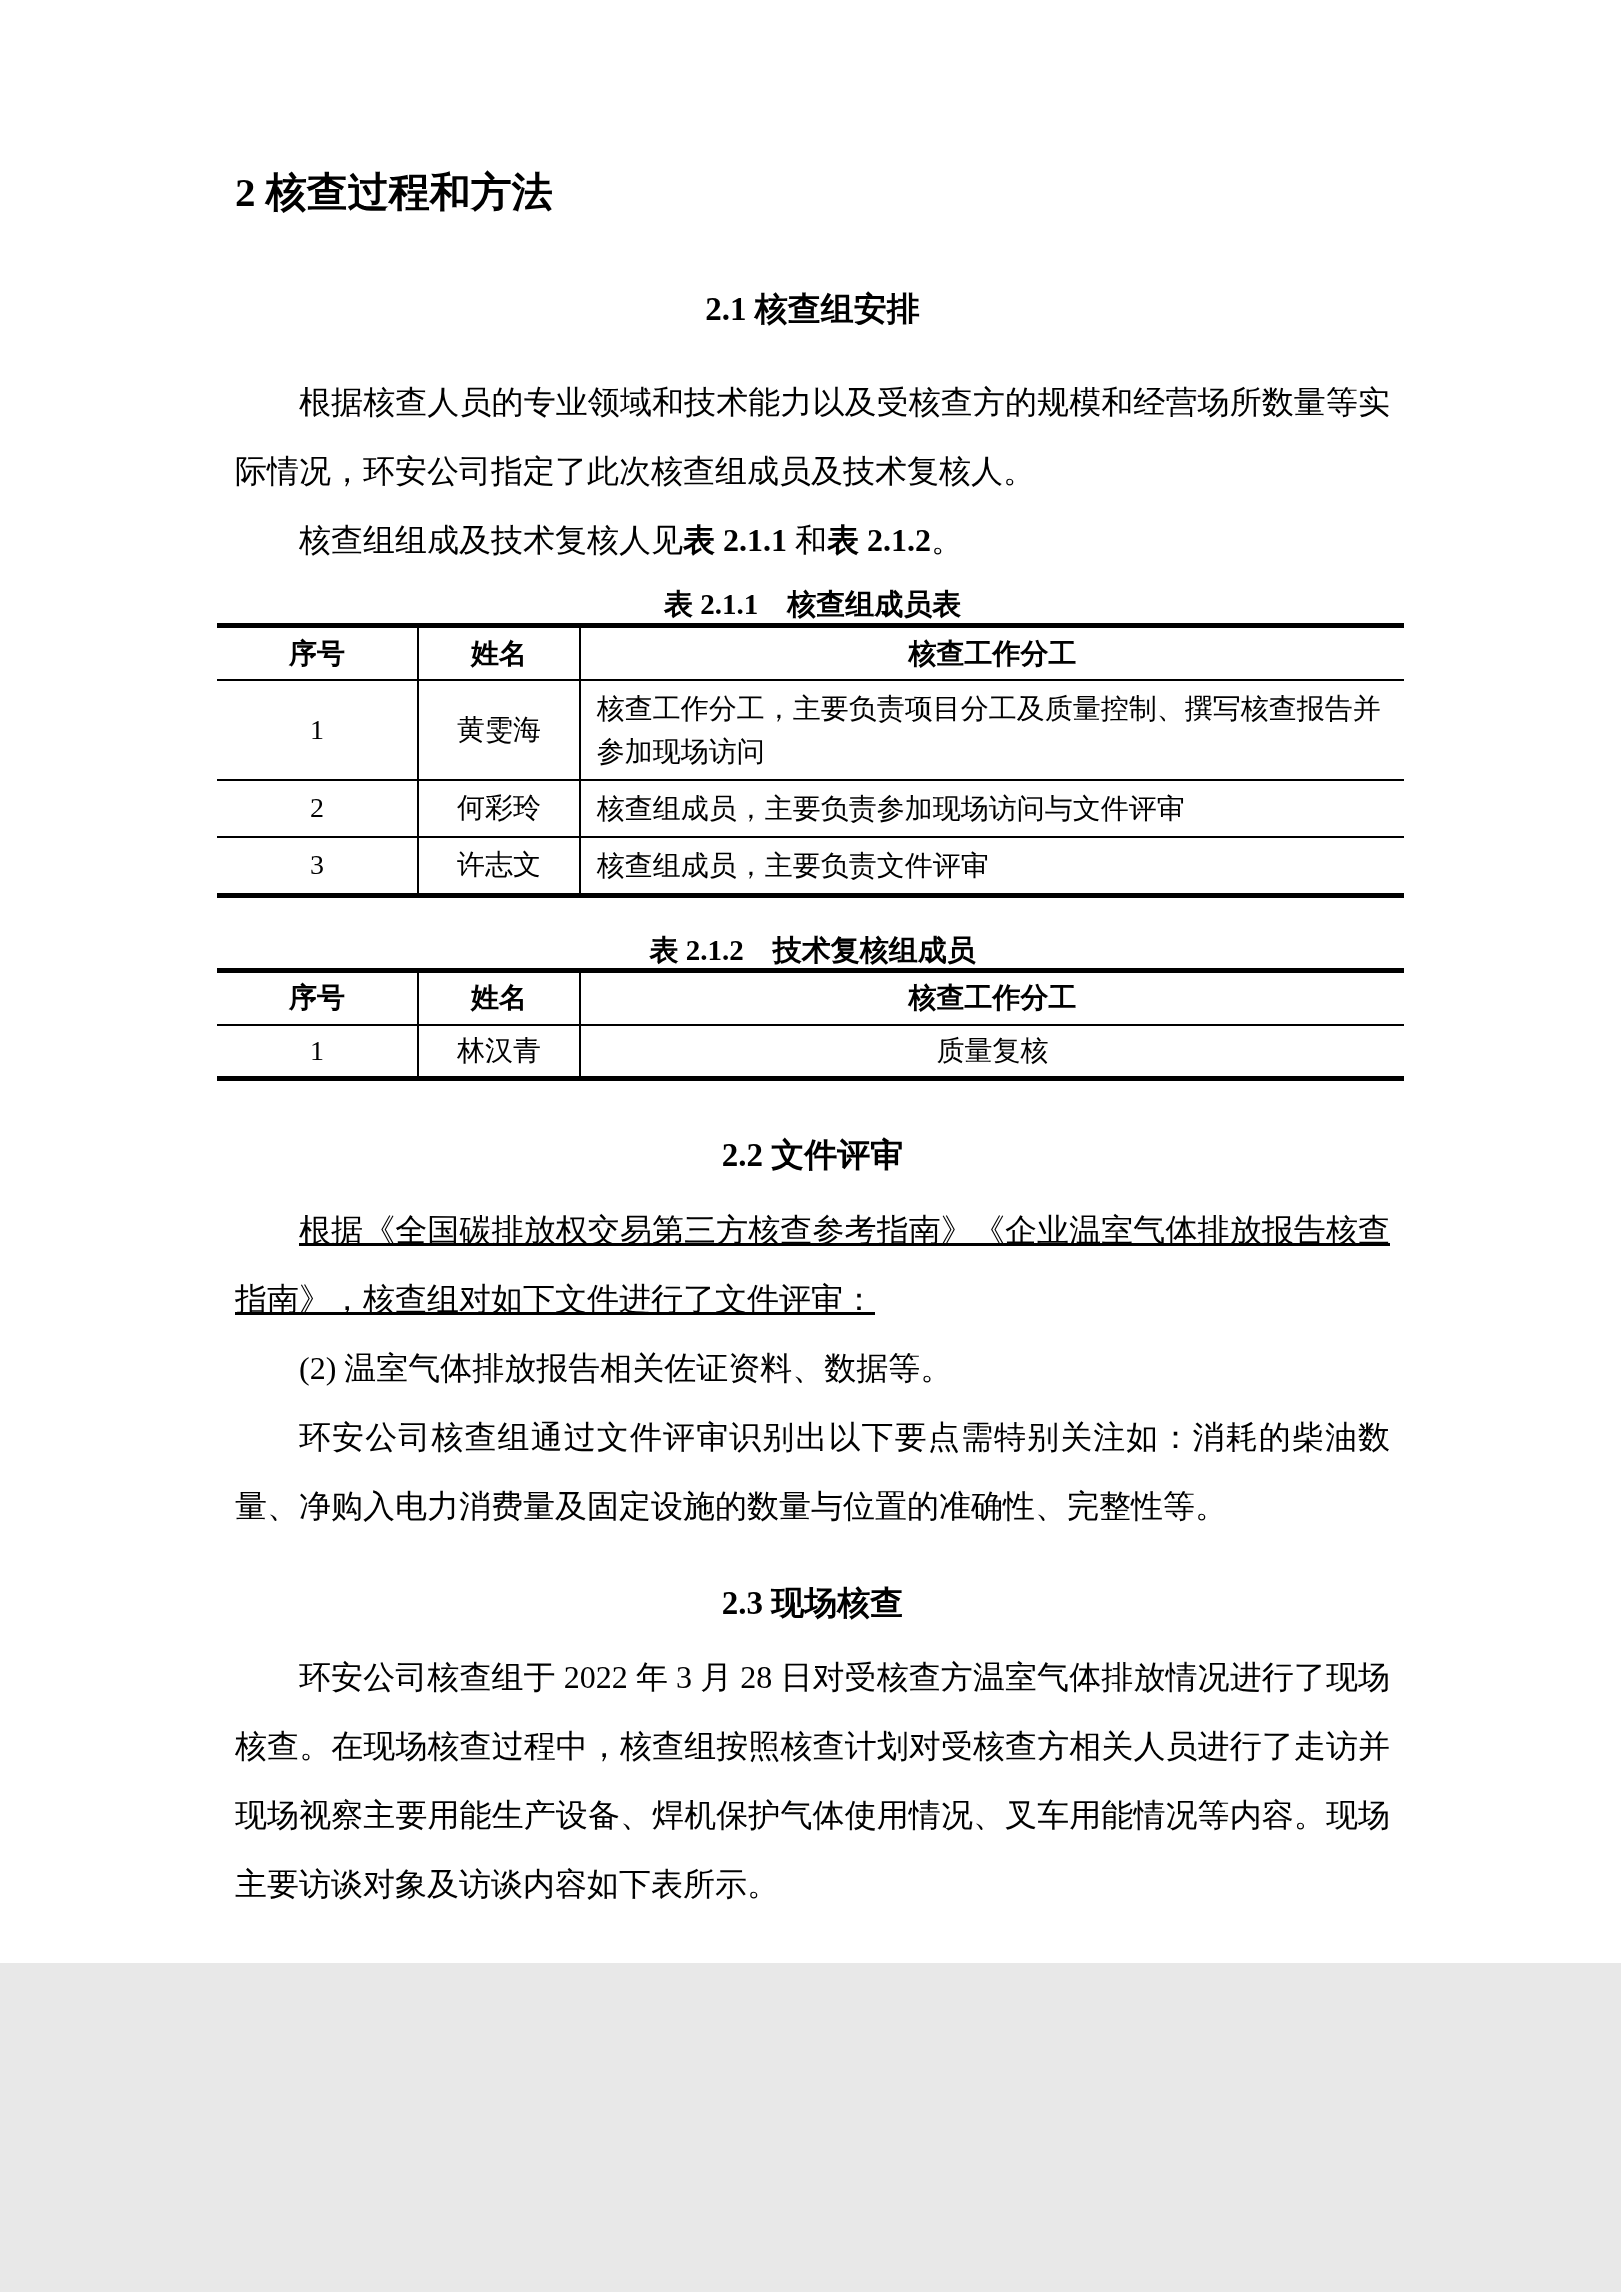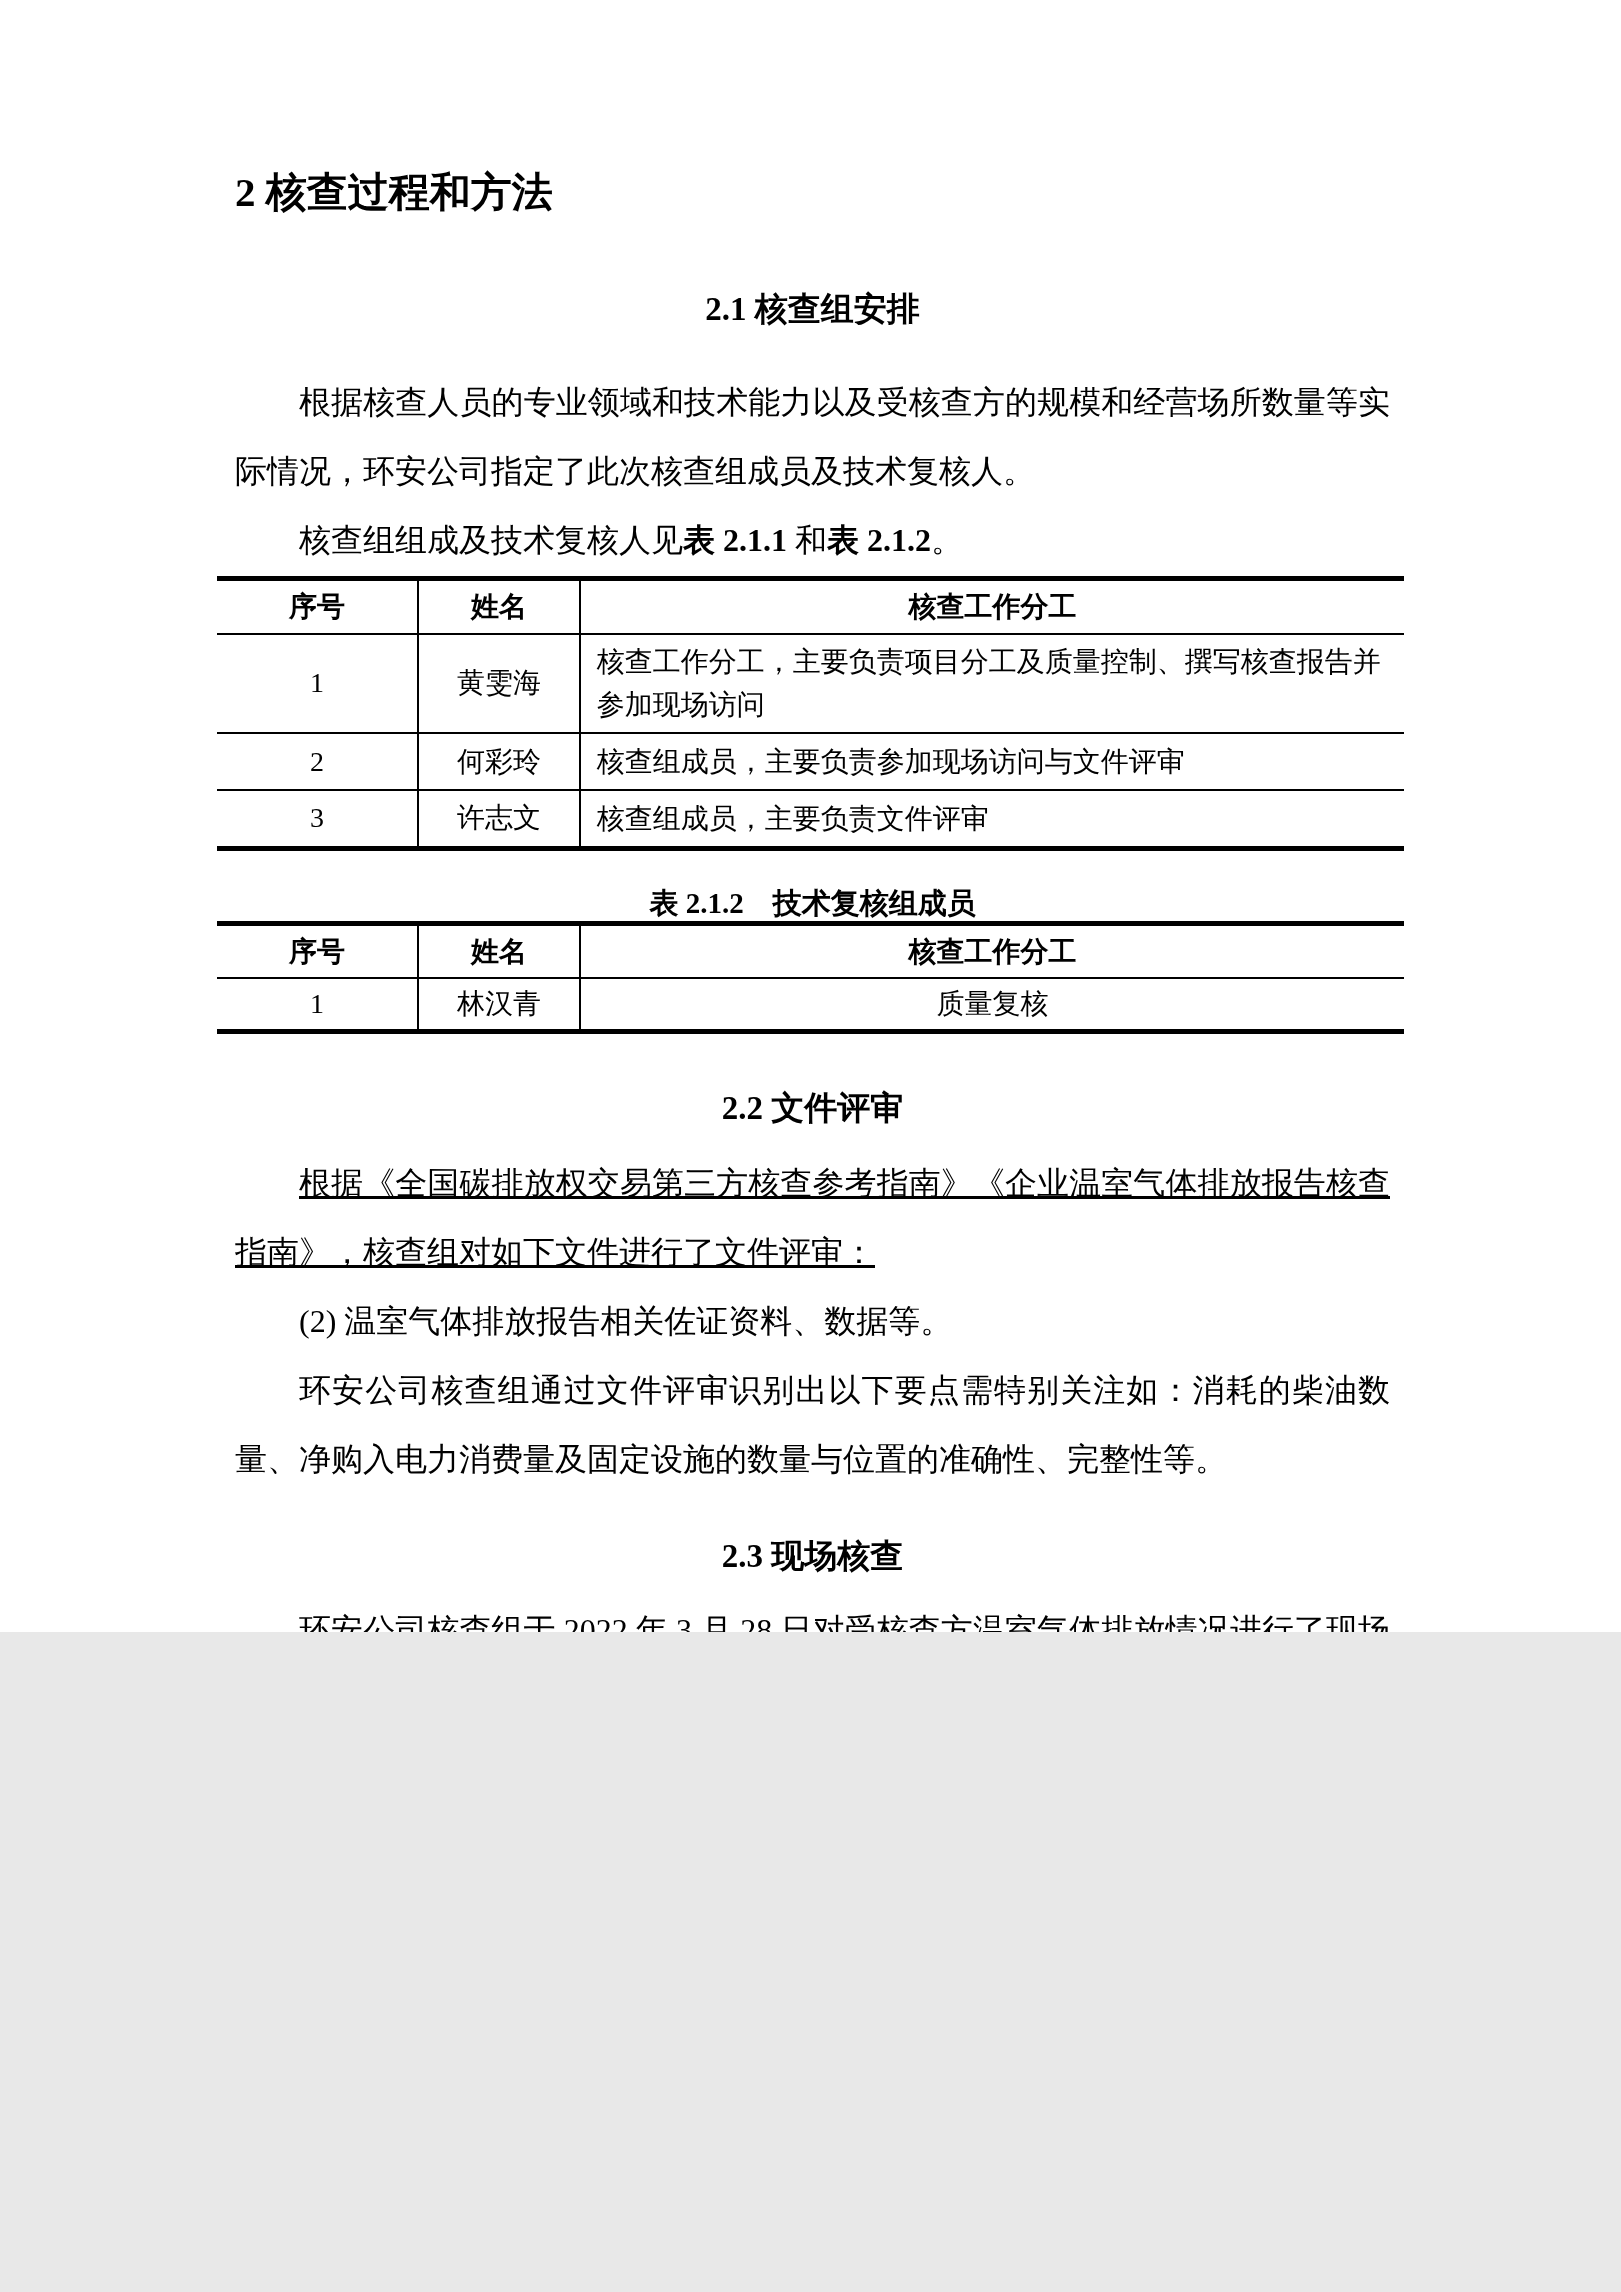--- a/index.html
+++ b/index.html
@@ -1,19 +1,19 @@
 <!DOCTYPE html>
 <html><head>
 <meta charset="utf-8">
 <style>
   html, body { margin: 0; padding: 0; background: #e8e8e8; }
   .page {
     position: relative;
     width: 1621px;
-    height: 1632px;
+    height: 1963px;
     margin: 0 auto;
     background: #ffffff;
     font-family: "Liberation Serif", "DejaVu Serif", serif;
     color: #000000;
     overflow: hidden;
   }
   .content { padding: 169px 231px 0 235px; }
 
   .h1 {
     font-size: 41px;
@@ -104,20 +104,21 @@
   <div class="content">
 
     <div class="h1">2 核查过程和方法</div>
 
     <div class="h2 h2-21">2.1 核查组安排</div>
 
     <p class="para para-first">根据核查人员的专业领域和技术能力以及受核查方的规模和经营场所数量等实际情况，环安公司指定了此次核查组成员及技术复核人。</p>
 
     <p class="para"><span>核查组组成及技术复核人见</span><span class="bold">表 2.1.1</span><span> 和</span><span class="bold">表 2.1.2</span><span>。</span></p>
 
+    <div class="tbl-caption cap-1">表 2.1.1　核查组成员表</div>
   </div>
 
   <table class="doc-table t1">
     <colgroup>
         <col class="c-no">
         <col class="c-name">
         <col class="c-duty">
       </colgroup>
     <tbody>
         <tr class="hrow">

